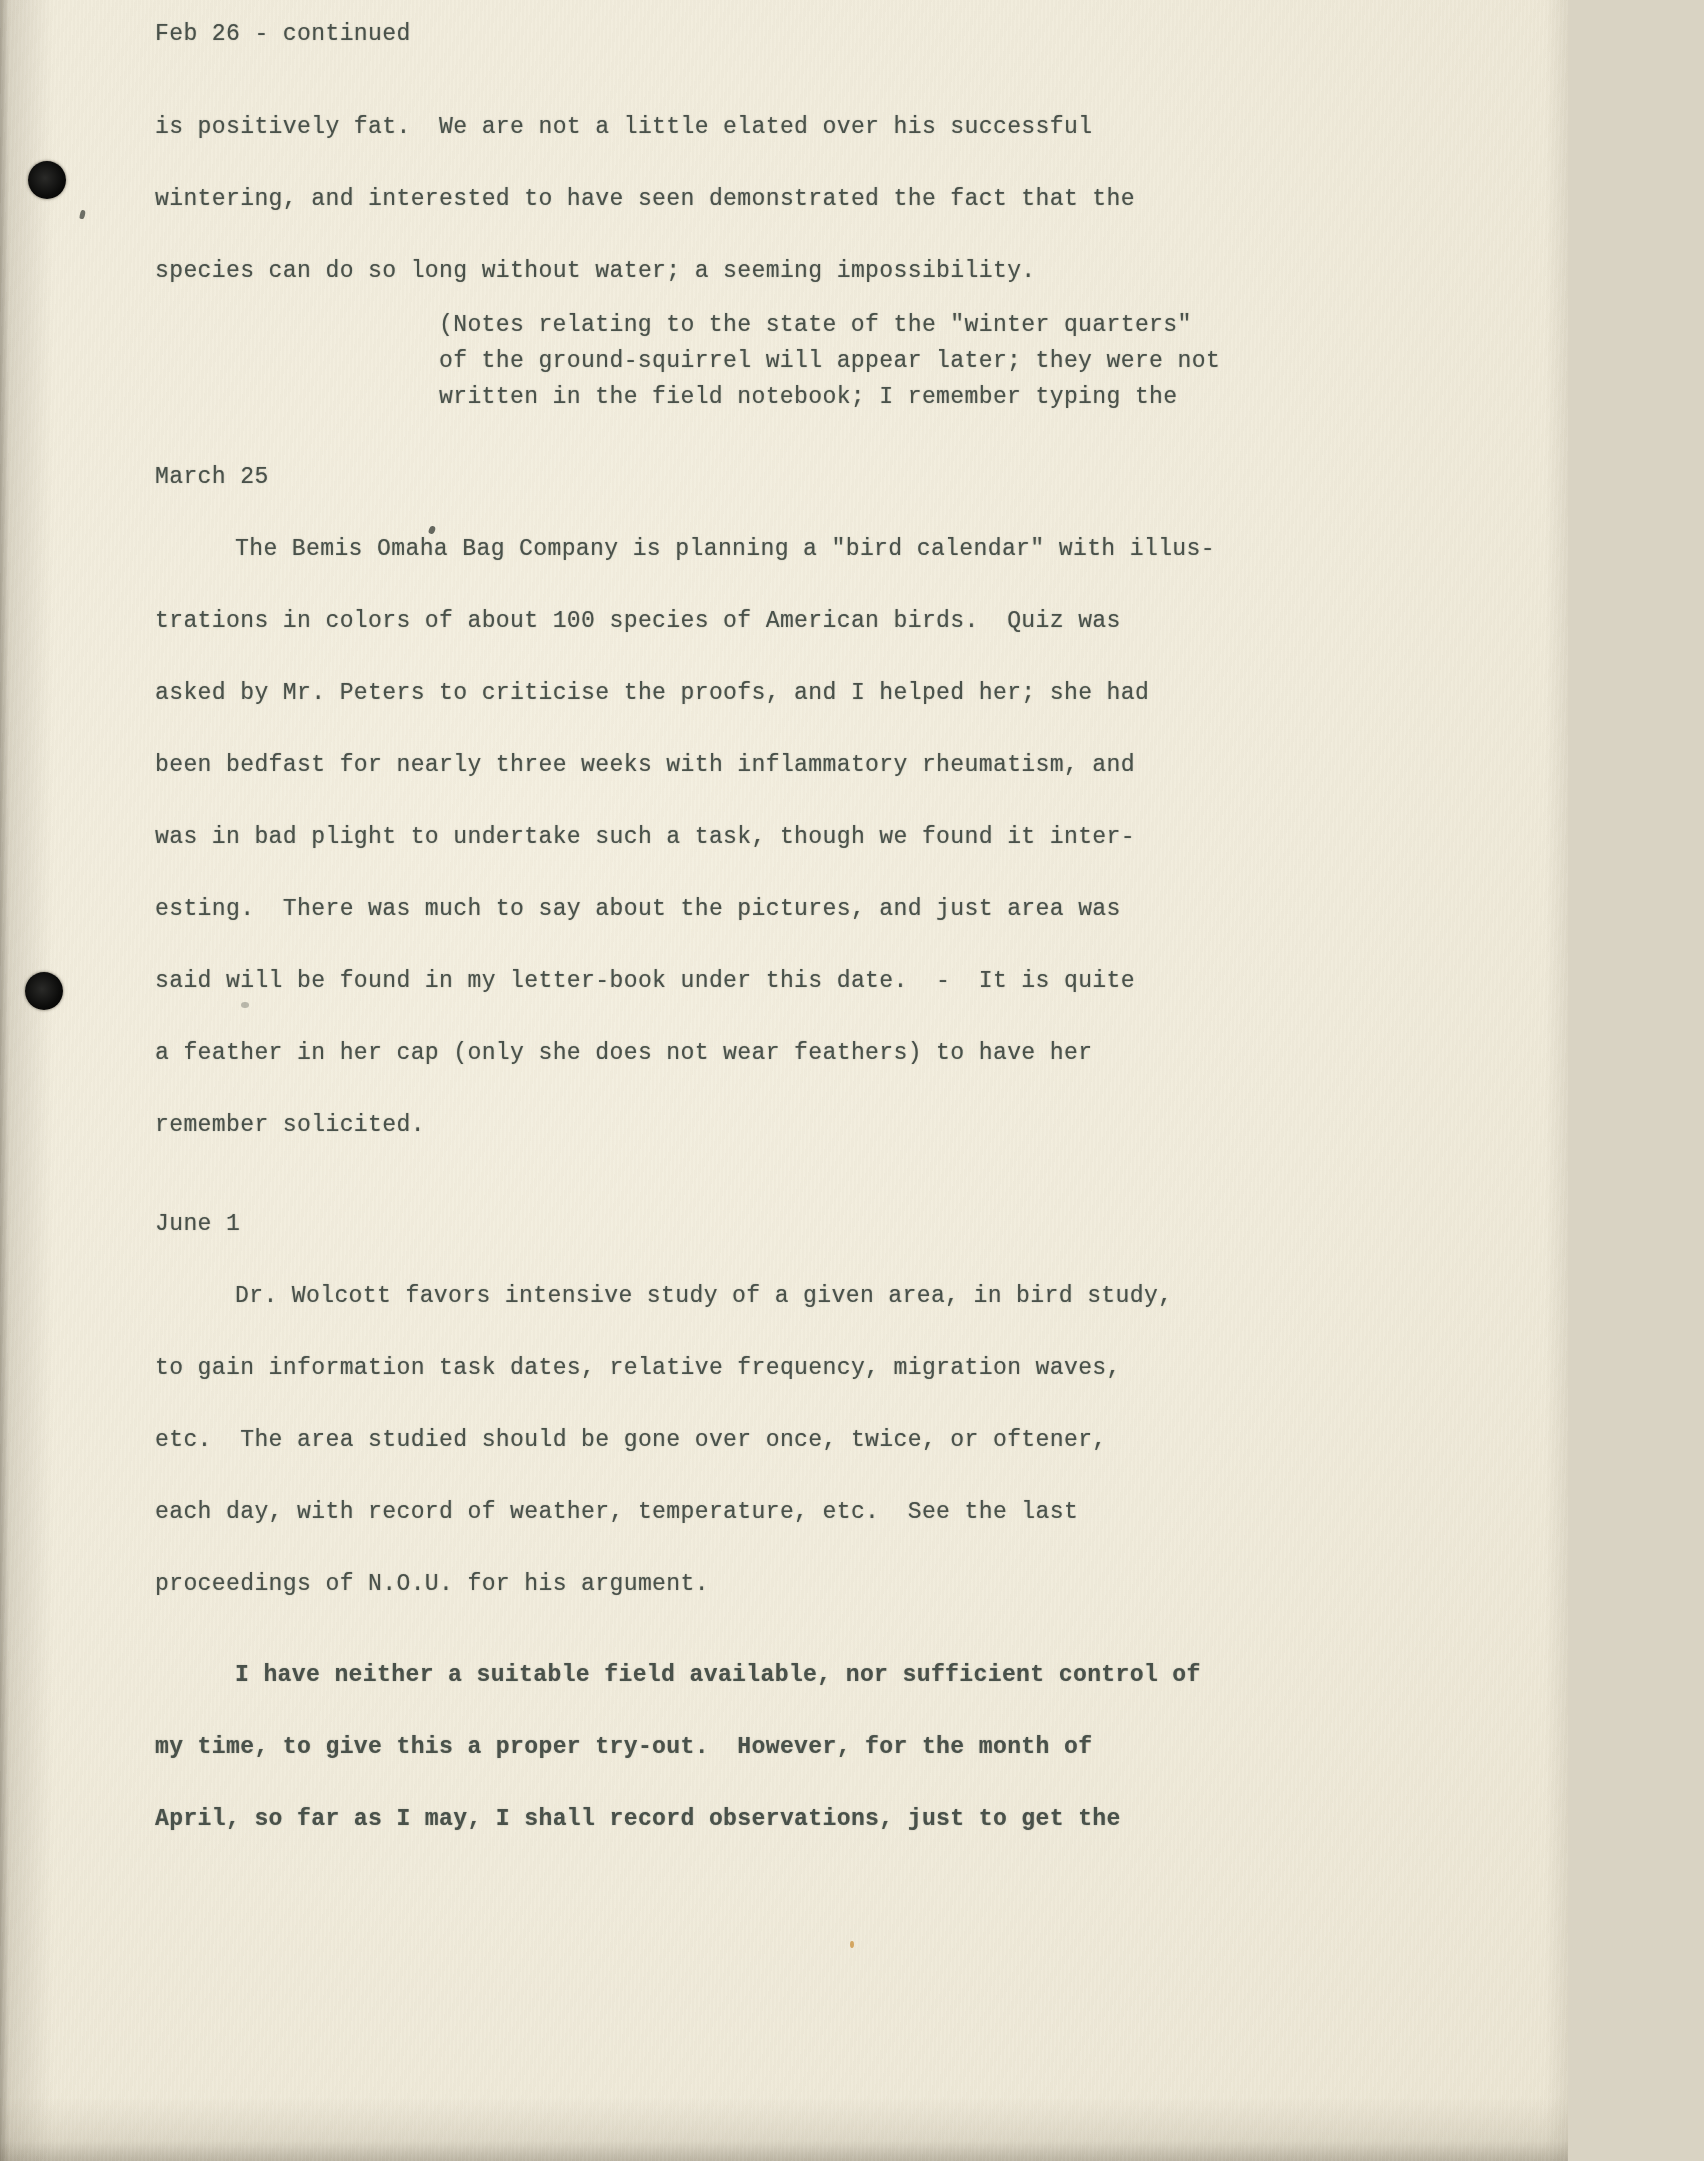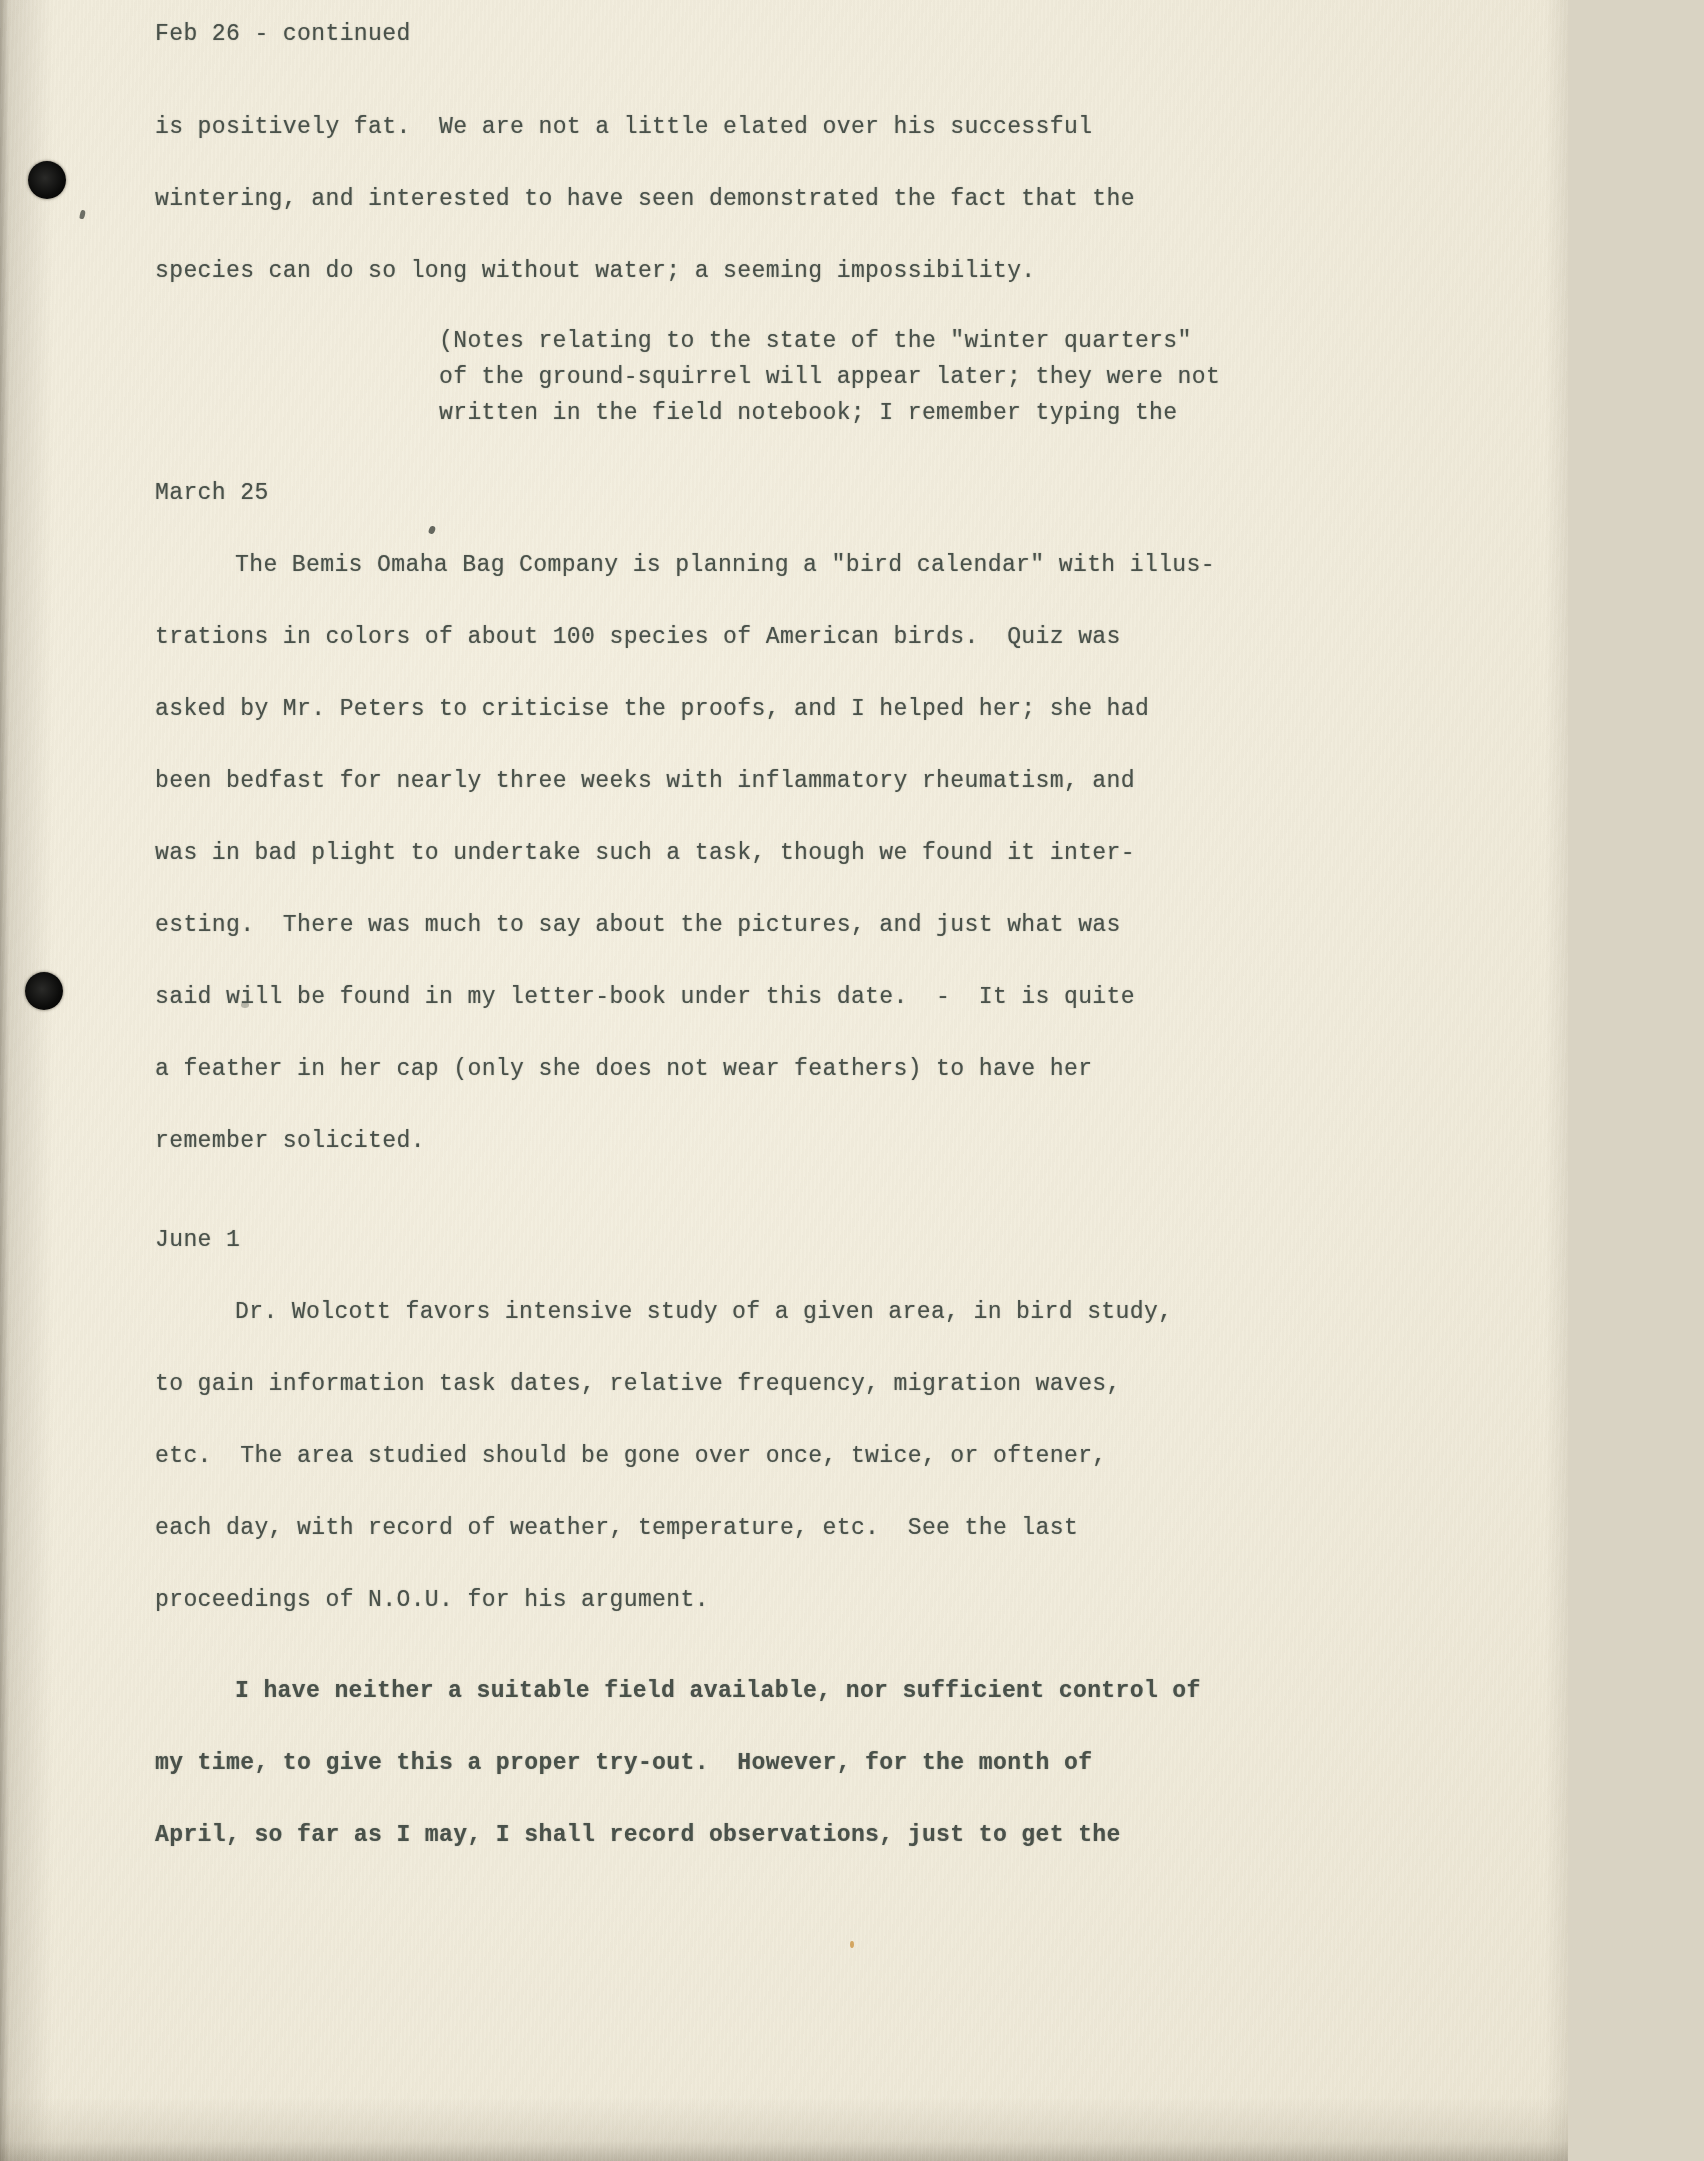--- a/index.html
+++ b/index.html
@@ -30,21 +30,21 @@
   }
   .ln {
     white-space: pre;
     font-size: 23px;
     line-height: 72px;
     letter-spacing: 0.4px;
     color: #49514a;
     text-shadow: 0 0 1.5px rgba(73,81,74,0.38), 0.4px 0.4px 0 rgba(73,81,74,0.22);
   }
   .sec-header { margin-bottom: 21px; }
-  .sec-note { margin-top: 16px; margin-left: 284px; }
+  .sec-note { margin-top: 0; margin-left: 284px; }
   .sec-note .ln { line-height: 36px; }
   .sec-heading { margin-top: 26.5px; }
   .sec-para.indent .ln:first-child { text-indent: 80px; }
   .sec-para + .sec-para { margin-top: 19px; font-weight: bold; }
   .hole {
     position: absolute;
     width: 38px;
     height: 38px;
     border-radius: 50%;
     background: radial-gradient(circle at 45% 45%, #2a2a28 0%, #0c0c0b 60%, #000 100%);
@@ -96,21 +96,21 @@
     <div class="sec-heading">
       <div class="ln">March 25</div>
     </div>
 
     <div class="sec-para indent">
       <div class="ln">The Bemis Omaha Bag Company is planning a "bird calendar" with illus-</div>
       <div class="ln">trations in colors of about 100 species of American birds.  Quiz was</div>
       <div class="ln">asked by Mr. Peters to criticise the proofs, and I helped her; she had</div>
       <div class="ln">been bedfast for nearly three weeks with inflammatory rheumatism, and</div>
       <div class="ln">was in bad plight to undertake such a task, though we found it inter-</div>
-      <div class="ln">esting.  There was much to say about the pictures, and just what was</div>
+      <div class="ln">esting.  There was much to say about the pictures, and just area was</div>
       <div class="ln">said will be found in my letter-book under this date.  -  It is quite</div>
       <div class="ln">a feather in her cap (only she does not wear feathers) to have her</div>
       <div class="ln">remember solicited.</div>
     </div>
 
     <div class="sec-heading">
       <div class="ln">June 1</div>
     </div>
 
     <div class="sec-para indent">

